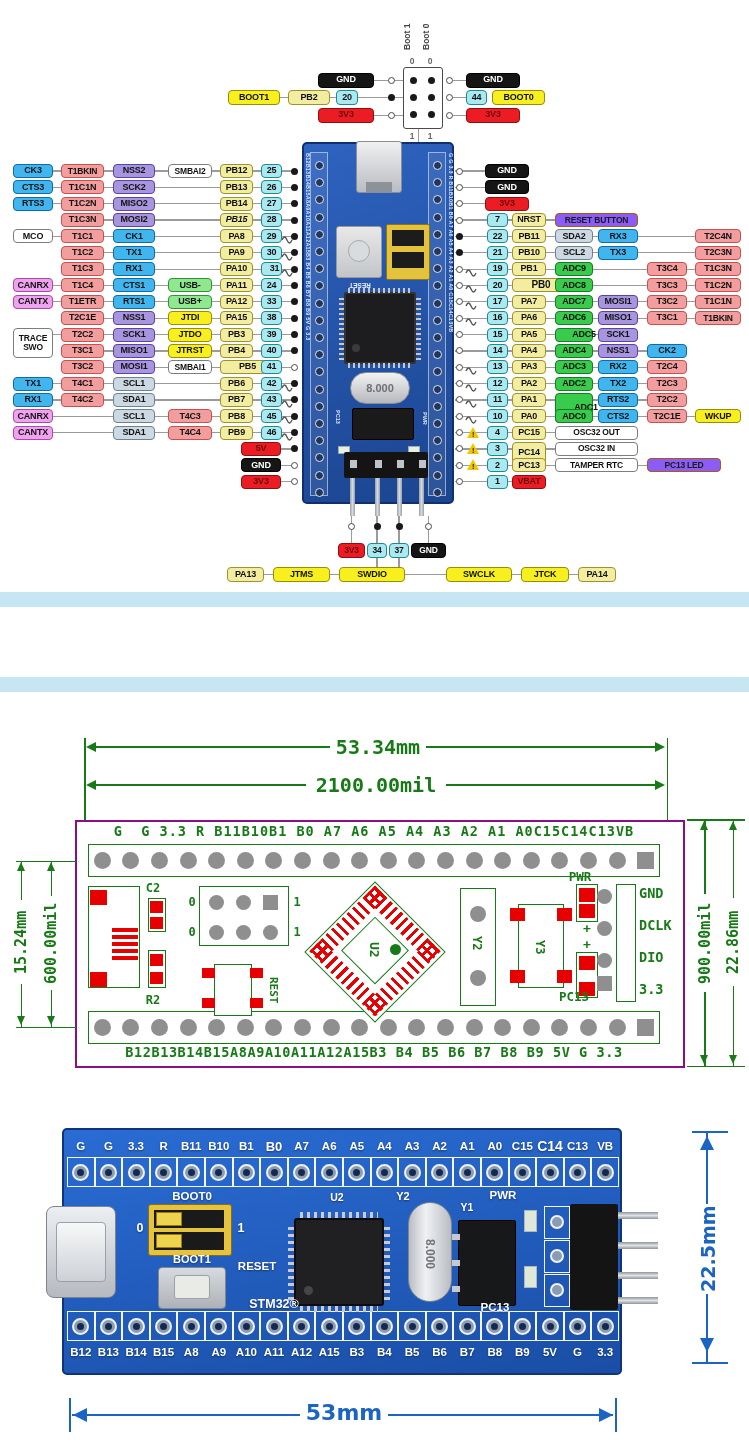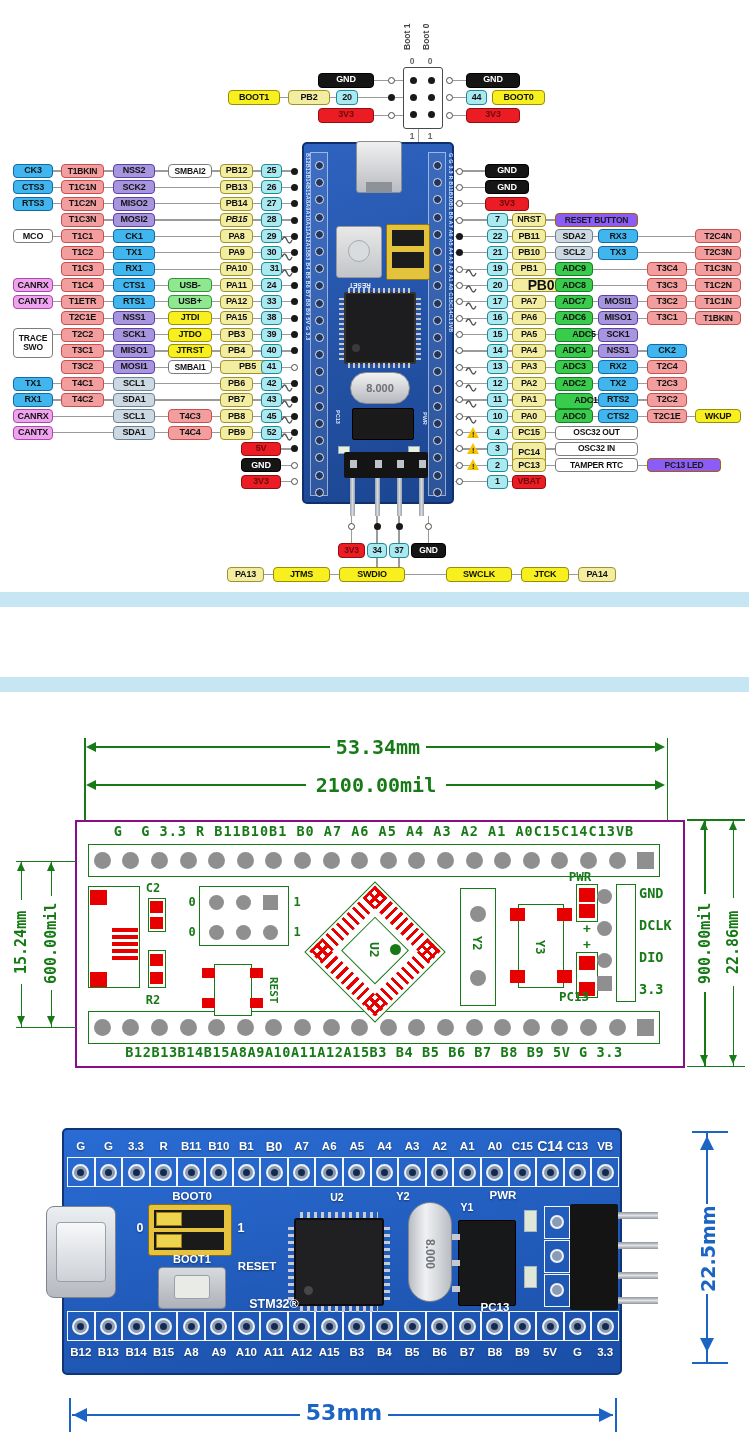--- a/index.html
+++ b/index.html
@@ -207,21 +207,21 @@
       <div class="pbox k-num" style="position: absolute; left: 261px; top: 409.25px; width: 21px; height: 14px; font-size: 9px;">45</div>
       <div style="position: absolute; left: 17px; top: 432px; width: 275px; height: 1.3px; background: rgb(155, 155, 155); z-index: 1;"></div>
       <div style="position: absolute; left: 281px; top: 427.6px; width: 12px; height: 10px; z-index: 4;"><svg width="12" height="10" viewBox="0 0 12 10">
           <path d="M1 5 Q3.5 -1 6 5 T11 5" fill="none" stroke="#555" stroke-width="1.4"></path>
         </svg></div>
       <div class="dotf" style="position: absolute; left: 290.5px; top: 429.1px;"></div>
       <div class="pbox k-can" style="position: absolute; left: 13px; top: 425.6px; width: 40px; height: 14px; font-size: 9px;">CANTX</div>
       <div class="pbox k-i2c" style="position: absolute; left: 113px; top: 425.6px; width: 42px; height: 14px; font-size: 9px;">SDA1</div>
       <div class="pbox k-tim" style="position: absolute; left: 168px; top: 425.6px; width: 44px; height: 14px; font-size: 9px;">T4C4</div>
       <div class="pbox k-port" style="position: absolute; left: 220px; top: 425.6px; width: 33px; height: 14px; font-size: 9px;">PB9</div>
-      <div class="pbox k-num" style="position: absolute; left: 261px; top: 425.6px; width: 21px; height: 14px; font-size: 9px;">52</div>
+      <div class="pbox k-num" style="position: absolute; left: 261px; top: 425.6px; width: 21px; height: 14px; font-size: 9px;">46</div>
       <div style="position: absolute; left: 245px; top: 448.35px; width: 47px; height: 1.3px; background: rgb(155, 155, 155); z-index: 1;"></div>
       <div class="dotf" style="position: absolute; left: 290.5px; top: 445.45px;"></div>
       <div class="pbox k-red" style="position: absolute; left: 241px; top: 441.95px; width: 40px; height: 14px; font-size: 9px;">5V</div>
       <div style="position: absolute; left: 245px; top: 464.7px; width: 47px; height: 1.3px; background: rgb(155, 155, 155); z-index: 1;"></div>
       <div class="doto" style="position: absolute; left: 290.5px; top: 461.8px;"></div>
       <div class="pbox k-blk" style="position: absolute; left: 241px; top: 458.3px; width: 40px; height: 14px; font-size: 9px;">GND</div>
       <div style="position: absolute; left: 245px; top: 481.05px; width: 47px; height: 1.3px; background: rgb(155, 155, 155); z-index: 1;"></div>
       <div class="doto" style="position: absolute; left: 290.5px; top: 478.15px;"></div>
       <div class="pbox k-red" style="position: absolute; left: 241px; top: 474.65px; width: 40px; height: 14px; font-size: 9px;">3V3</div>
       <div style="position: absolute; left: 455px; top: 170.4px; width: 72px; height: 1.3px; background: rgb(155, 155, 155); z-index: 1;"></div>
@@ -261,21 +261,21 @@
       <div class="pbox k-port" style="position: absolute; left: 512px; top: 262.1px; width: 34px; height: 14px; font-size: 9px;">PB1</div>
       <div class="pbox k-adc" style="position: absolute; left: 555px; top: 262.1px; width: 38px; height: 14px; font-size: 9px;">ADC9</div>
       <div class="pbox k-tim" style="position: absolute; left: 647px; top: 262.1px; width: 40px; height: 14px; font-size: 9px;">T3C4</div>
       <div class="pbox k-tim" style="position: absolute; left: 695px; top: 262.1px; width: 46px; height: 14px; font-size: 9px;">T1C3N</div>
       <div style="position: absolute; left: 455px; top: 284.85px; width: 284px; height: 1.3px; background: rgb(155, 155, 155); z-index: 1;"></div>
       <div class="doto" style="position: absolute; left: 455.5px; top: 281.95px;"></div>
       <div style="position: absolute; left: 465px; top: 280.45px; width: 12px; height: 10px; z-index: 4;"><svg width="12" height="10" viewBox="0 0 12 10">
           <path d="M1 5 Q3.5 -1 6 5 T11 5" fill="none" stroke="#555" stroke-width="1.4"></path>
         </svg></div>
       <div class="pbox k-num" style="position: absolute; left: 487px; top: 278.45px; width: 21px; height: 14px; font-size: 9px;">20</div>
-      <div class="pbox k-port" style="position: absolute; left: 512px; top: 278.45px; width: 58px; height: 14px; font-size: 14px;">PB0</div>
+      <div class="pbox k-port" style="position: absolute; left: 512px; top: 278.45px; width: 58px; height: 14px; font-size: 10px;">PB0</div>
       <div class="pbox k-adc" style="position: absolute; left: 555px; top: 278.45px; width: 38px; height: 14px; font-size: 9px;">ADC8</div>
       <div class="pbox k-tim" style="position: absolute; left: 647px; top: 278.45px; width: 40px; height: 14px; font-size: 9px;">T3C3</div>
       <div class="pbox k-tim" style="position: absolute; left: 695px; top: 278.45px; width: 46px; height: 14px; font-size: 9px;">T1C2N</div>
       <div style="position: absolute; left: 455px; top: 301.2px; width: 284px; height: 1.3px; background: rgb(155, 155, 155); z-index: 1;"></div>
       <div class="doto" style="position: absolute; left: 455.5px; top: 298.3px;"></div>
       <div style="position: absolute; left: 465px; top: 296.8px; width: 12px; height: 10px; z-index: 4;"><svg width="12" height="10" viewBox="0 0 12 10">
           <path d="M1 5 Q3.5 -1 6 5 T11 5" fill="none" stroke="#555" stroke-width="1.4"></path>
         </svg></div>
       <div class="pbox k-num" style="position: absolute; left: 487px; top: 294.8px; width: 21px; height: 14px; font-size: 9px;">17</div>
       <div class="pbox k-port" style="position: absolute; left: 512px; top: 294.8px; width: 34px; height: 14px; font-size: 9px;">PA7</div>
@@ -327,21 +327,21 @@
       <div class="pbox k-adc" style="position: absolute; left: 555px; top: 376.55px; width: 38px; height: 14px; font-size: 9px;">ADC2</div>
       <div class="pbox k-uart" style="position: absolute; left: 598px; top: 376.55px; width: 40px; height: 14px; font-size: 9px;">TX2</div>
       <div class="pbox k-tim" style="position: absolute; left: 647px; top: 376.55px; width: 40px; height: 14px; font-size: 9px;">T2C3</div>
       <div style="position: absolute; left: 455px; top: 399.3px; width: 230px; height: 1.3px; background: rgb(155, 155, 155); z-index: 1;"></div>
       <div class="doto" style="position: absolute; left: 455.5px; top: 396.4px;"></div>
       <div style="position: absolute; left: 465px; top: 394.9px; width: 12px; height: 10px; z-index: 4;"><svg width="12" height="10" viewBox="0 0 12 10">
           <path d="M1 5 Q3.5 -1 6 5 T11 5" fill="none" stroke="#555" stroke-width="1.4"></path>
         </svg></div>
       <div class="pbox k-num" style="position: absolute; left: 487px; top: 392.9px; width: 21px; height: 14px; font-size: 9px;">11</div>
       <div class="pbox k-port" style="position: absolute; left: 512px; top: 392.9px; width: 34px; height: 14px; font-size: 9px;">PA1</div>
-      <div class="pbox k-adc" style="position: absolute; left: 555px; top: 392.9px; width: 38px; height: 16px; font-size: 9px; padding-left: 24px;">ADC1</div>
+      <div class="pbox k-adc" style="position: absolute; left: 555px; top: 392.9px; width: 38px; height: 30px; font-size: 9px; padding-left: 24px;">ADC1</div>
       <div class="pbox k-uart" style="position: absolute; left: 598px; top: 392.9px; width: 40px; height: 14px; font-size: 9px;">RTS2</div>
       <div class="pbox k-tim" style="position: absolute; left: 647px; top: 392.9px; width: 40px; height: 14px; font-size: 9px;">T2C2</div>
       <div style="position: absolute; left: 455px; top: 415.65px; width: 284px; height: 1.3px; background: rgb(155, 155, 155); z-index: 1;"></div>
       <div class="doto" style="position: absolute; left: 455.5px; top: 412.75px;"></div>
       <div style="position: absolute; left: 465px; top: 411.25px; width: 12px; height: 10px; z-index: 4;"><svg width="12" height="10" viewBox="0 0 12 10">
           <path d="M1 5 Q3.5 -1 6 5 T11 5" fill="none" stroke="#555" stroke-width="1.4"></path>
         </svg></div>
       <div class="pbox k-num" style="position: absolute; left: 487px; top: 409.25px; width: 21px; height: 14px; font-size: 9px;">10</div>
       <div class="pbox k-port" style="position: absolute; left: 512px; top: 409.25px; width: 34px; height: 14px; font-size: 9px;">PA0</div>
       <div class="pbox k-adc" style="position: absolute; left: 555px; top: 409.25px; width: 38px; height: 14px; font-size: 9px;">ADC0</div>

